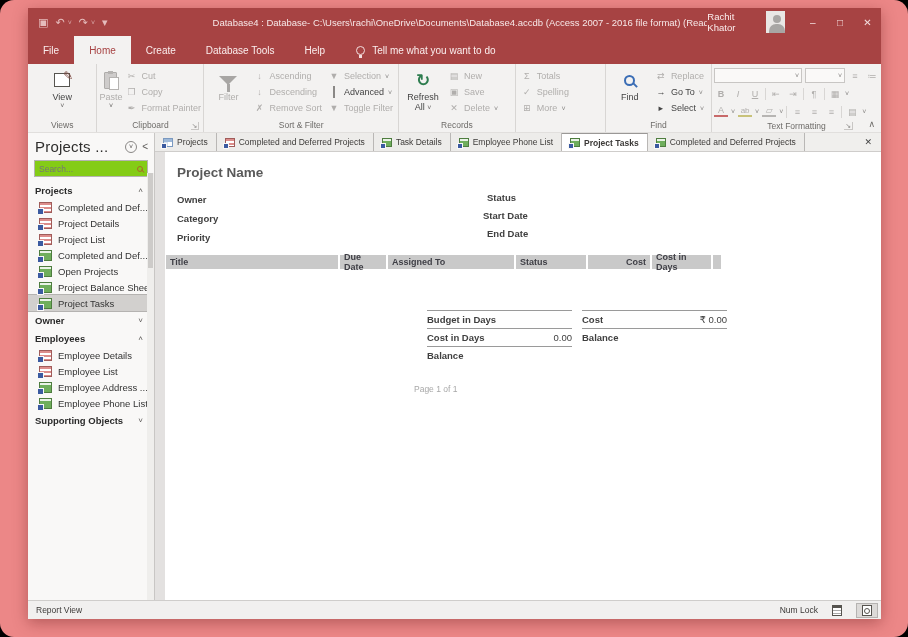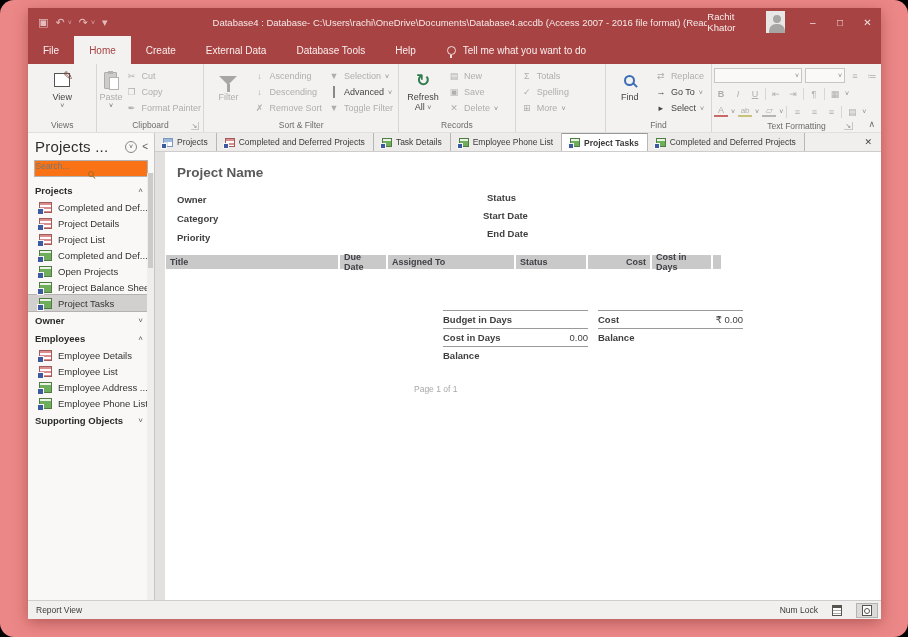--- a/index.html
+++ b/index.html
@@ -70,21 +70,21 @@
   
   .main { display:flex; height:467px; }
 
   
   .nav { width:127px; background:#f9f8f7; border-right:1px solid #c8c6c4; position:relative; display:flex; flex-direction:column; }
   .nav-head { display:flex; align-items:center; padding:5px 6px 3px 7px; }
   .nav-title { font-size:15px; color:#2f2e2d; letter-spacing:.2px; }
   .nav-head-ic { margin-left:auto; display:flex; align-items:center; gap:5px; color:#5a5856; }
   .circ-chv { width:12px; height:12px; border:1px solid #8a8886; border-radius:50%; font-size:7px; display:flex; align-items:center; justify-content:center; }
   .shutter { font-size:10px; }
-  .searchbox { margin:2px 6px 4px 6px; height:17px; background:#f97316; border:1px solid #b5b3b1; display:flex; align-items:center; padding:0 4px;flex-direction:column; }
+  .searchbox { margin:2px 6px 4px 6px; height:17px; background:#84cc16; border:1px solid #b5b3b1; display:flex; align-items:center; padding:0 4px; }
   .searchbox input { border:none; outline:none; flex:1; font-size:8.5px; color:#444; font-family:inherit; background:transparent; min-width:0; }
   .mini-mag { width:6px; height:6px; border:1.4px solid #a86b28; border-radius:50%; position:relative; flex:none; }
   .mini-mag::after { content:""; position:absolute; width:1.4px; height:3.5px; background:#a86b28; transform:rotate(-45deg); right:-1.6px; bottom:-2.4px; }
   .nav-list { flex:1; overflow:hidden; padding-right:7px; }
   .ngroup { display:flex; align-items:center; font-size:9.5px; font-weight:bold; color:#2b2b2b; padding:4px 4px 3px 7px; }
   .ngroup .gchv { margin-left:auto; font-weight:normal; font-size:8px; color:#5a5856; }
   .nitem { display:flex; align-items:center; font-size:9.5px; color:#333; padding:2.5px 2px 2.5px 11px; white-space:nowrap; overflow:hidden; }
   .nitem.selected { background:#d2d0ce; outline:1px solid #b5b3b1; }
   .oi { width:13px; height:11px; position:relative; flex:none; margin-right:6px; }
   .oi i { position:absolute; inset:0; border:1px solid; display:block; }
@@ -105,21 +105,21 @@
   .dtab-close { margin-left:auto; display:flex; align-items:center; padding:0 9px; font-size:9px; color:#444; }
   .docbody { flex:1; background:#e3e1e0; position:relative; overflow:hidden; }
   .page { position:absolute; left:10px; top:0; bottom:0; width:718px; background:#fff; }
 
   
   .rep-title { position:absolute; left:12px; top:13px; font-size:13.5px; font-weight:bold; color:#595959; }
   .flabel { position:absolute; font-size:9.5px; font-weight:bold; color:#404040; }
   .theader { position:absolute; left:1px; top:103px; display:flex; gap:2px; }
   .th { background:#c9c9c9; height:14px; font-size:9px; font-weight:bold; color:#3f3f46; display:flex; align-items:center; padding:0 4px; }
   .th.r { justify-content:flex-end; }
-  .sumblock { position:absolute; top:158px; width:145px;margin-left:16px; }
+  .sumblock { position:absolute; top:158px; width:145px; }
   .sumrow { border-top:1px solid #9a9a9a; height:18px; display:flex; align-items:center; justify-content:space-between; font-size:9.5px; color:#404040; }
   .sumrow .sl { font-weight:bold; }
   .pageinfo { position:absolute; left:249px; top:232px; font-size:8.5px; color:#a8a8a8; }
 
   
   .statusbar { height:19px; background:#f1f0ef; border-top:1px solid #cfcdcb; display:flex; align-items:center; font-size:8.5px; color:#3c3a38; padding:0 3px 0 8px; }
   .sb-right { margin-left:auto; display:flex; align-items:center; gap:8px; }
   .sb-btn { width:22px; height:15px; display:flex; align-items:center; justify-content:center; }
   .sb-btn.boxed { background:#dcdad8; border:1px solid #b5b3b1; }
   .sb-ic1 { width:10px; height:11px; border:1px solid #56544f; background:linear-gradient(#56544f 0 2px,#fff 2px 4px,#aaa 4px 5px,#fff 5px 7px,#aaa 7px 8px,#fff 8px); }
@@ -148,21 +148,20 @@
       <span class="winbtn">–</span>
       <span class="winbtn">□</span>
       <span class="winbtn">✕</span>
     </div>
   </div>
 
   <div class="tabrow">
     <span class="rtab">File</span>
     <span class="rtab active">Home</span>
     <span class="rtab">Create</span>
-    <span class="rtab">External Data</span>
     <span class="rtab">Database Tools</span>
     <span class="rtab">Help</span>
     <span class="tellme">
       <span class="bulb"></span>
       <span>Tell me what you want to do</span>
     </span>
   </div>
 
   <div class="ribbon">
 

